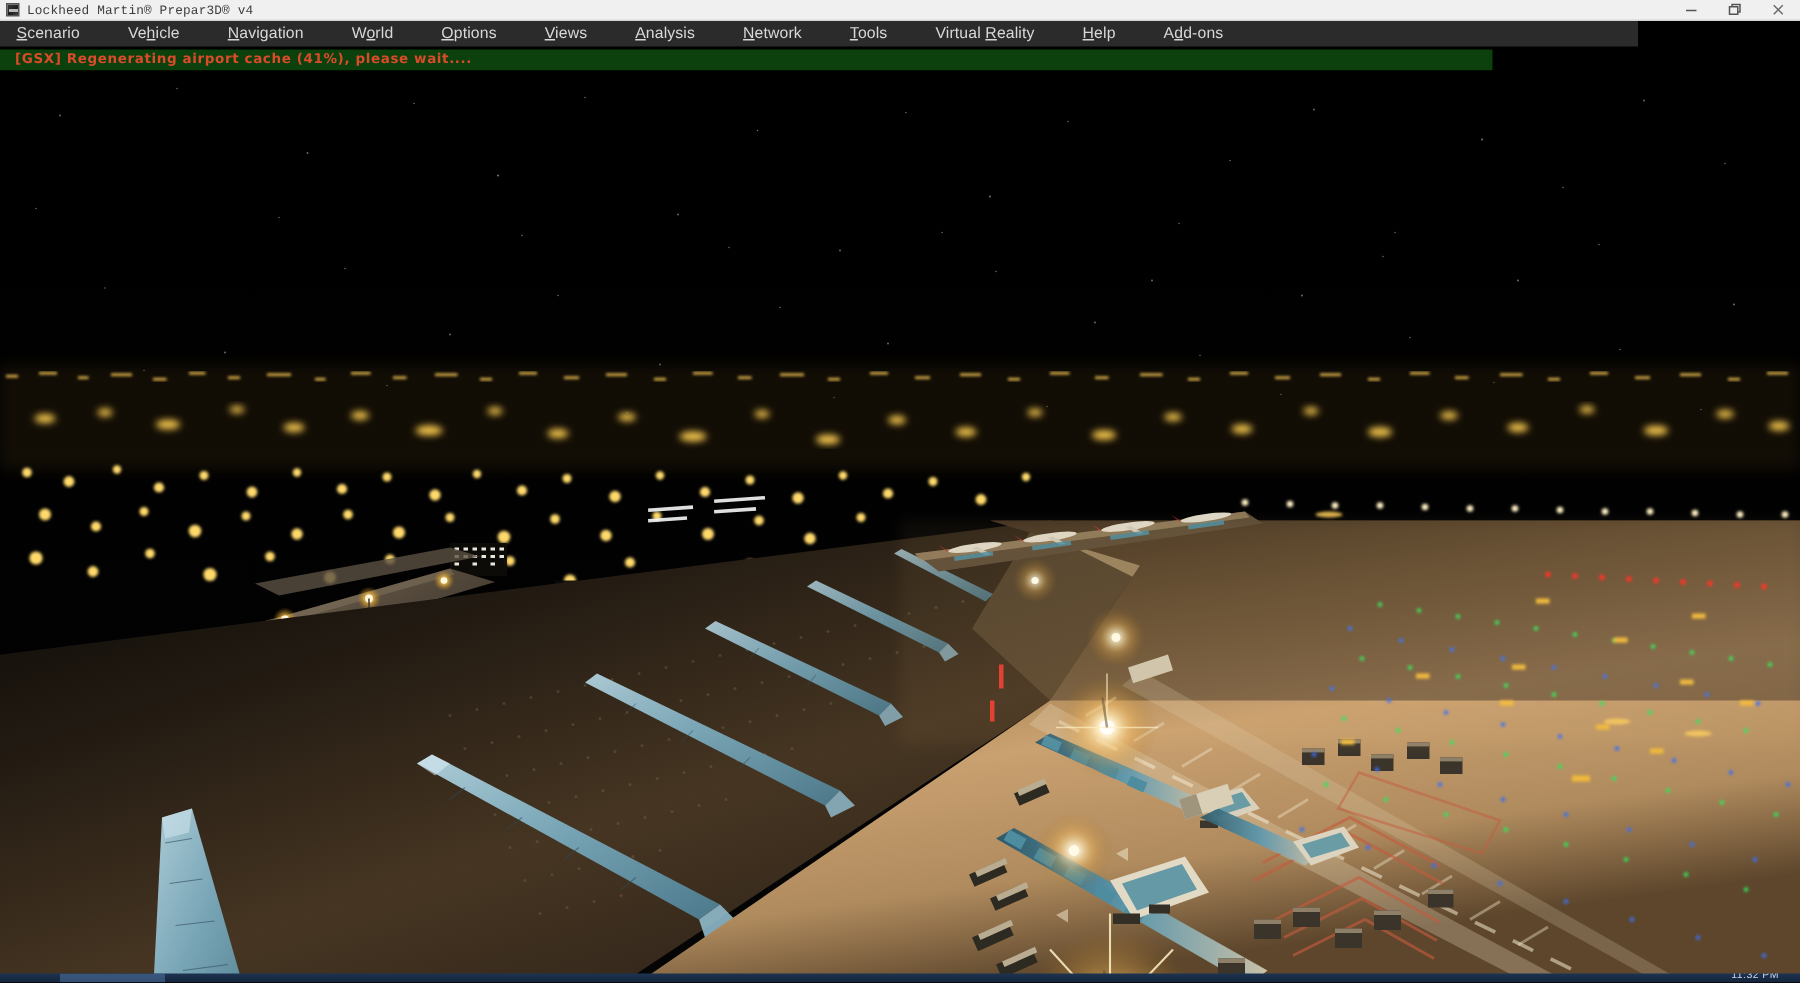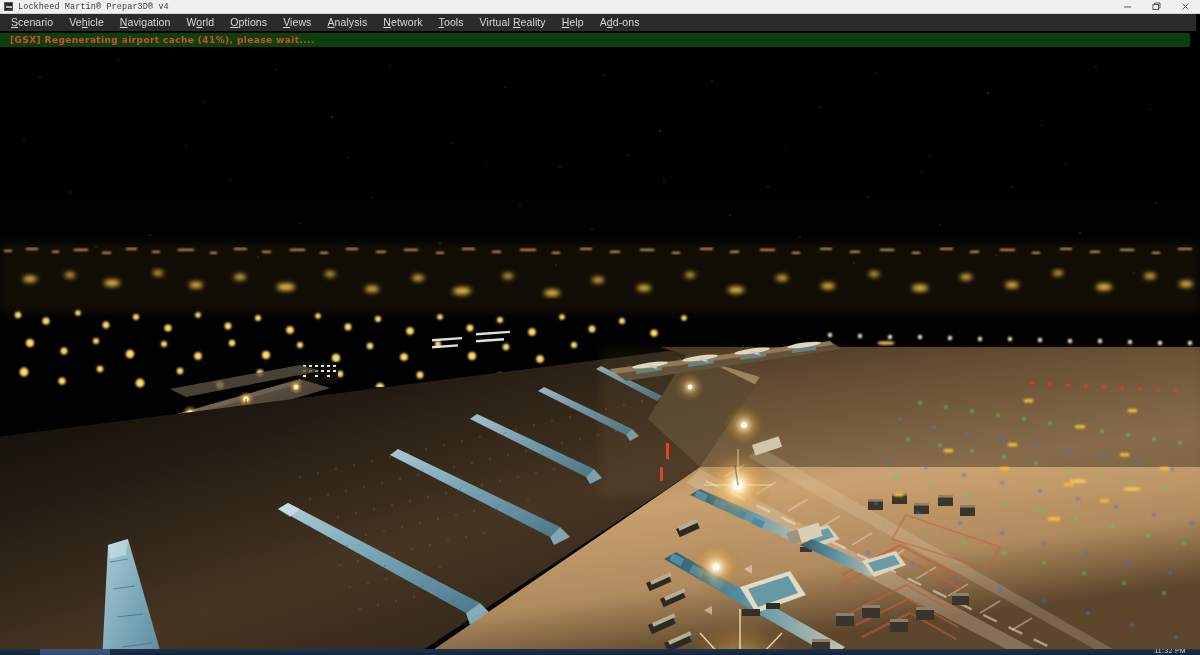--- a/index.html
+++ b/index.html
@@ -30,33 +30,34 @@
   }
   #win-controls { margin-left:auto; display:flex; height:14px; }
   .wbtn {
     width:29px; height:14px; display:flex; align-items:center; justify-content:center;
     color:#4a4a4a; font-size:9px; line-height:1;
   }
   .wbtn svg { display:block; }
 
   
   #menubar {
-    position:absolute; left:0; top:14px; width:1196px; height:17px;
+    position:absolute; left:0; top:14px; width:1092px; height:17px;
     background:#2b2b2b; display:flex; align-items:center;
     padding-left:3px;
+    gap:16px;
   }
   .menu-item {
     font-size:10.5px; color:#d8d8d8; padding:0 8px; line-height:17px;
     white-space:nowrap; letter-spacing:.1px;
   }
   .menu-item .mn { text-decoration:underline; }
 
   
   #gsxbar {
-    position:absolute; left:0; top:33px; width:1190px; height:14px;
+    position:absolute; left:0; top:33px; width:995px; height:14px;
     background:#0c400c;
   }
   #gsxbar-text {
     position:absolute; left:10px; top:0; line-height:14px;
     font-size:9px; font-weight:bold; color:#d94b2a;
     letter-spacing:.4px; white-space:nowrap;
     font-family:"DejaVu Sans", sans-serif;
   }
 
   

